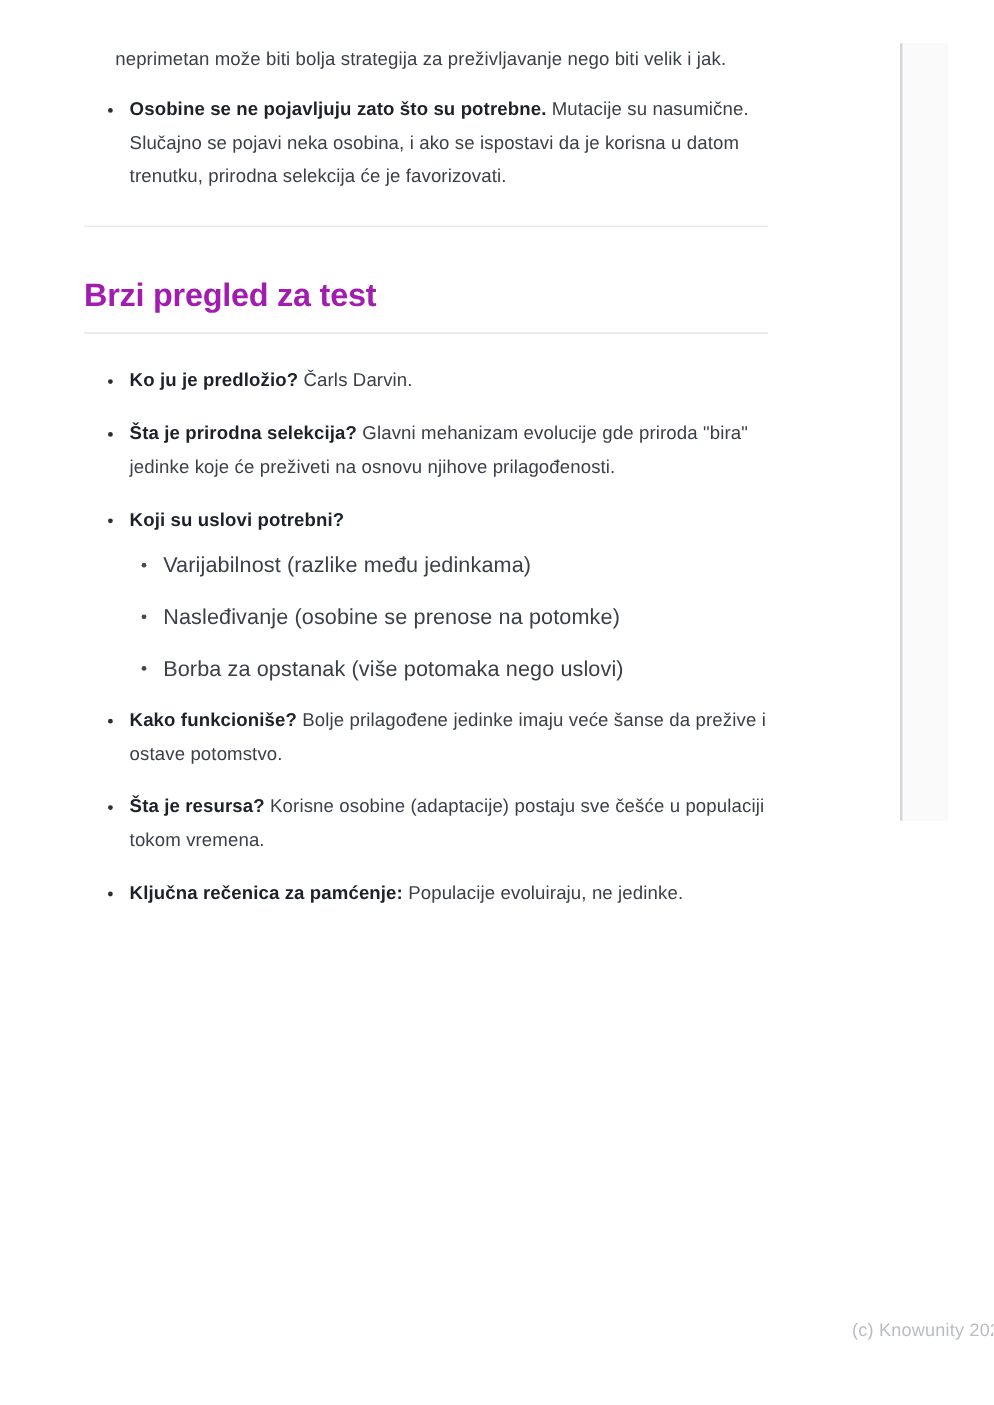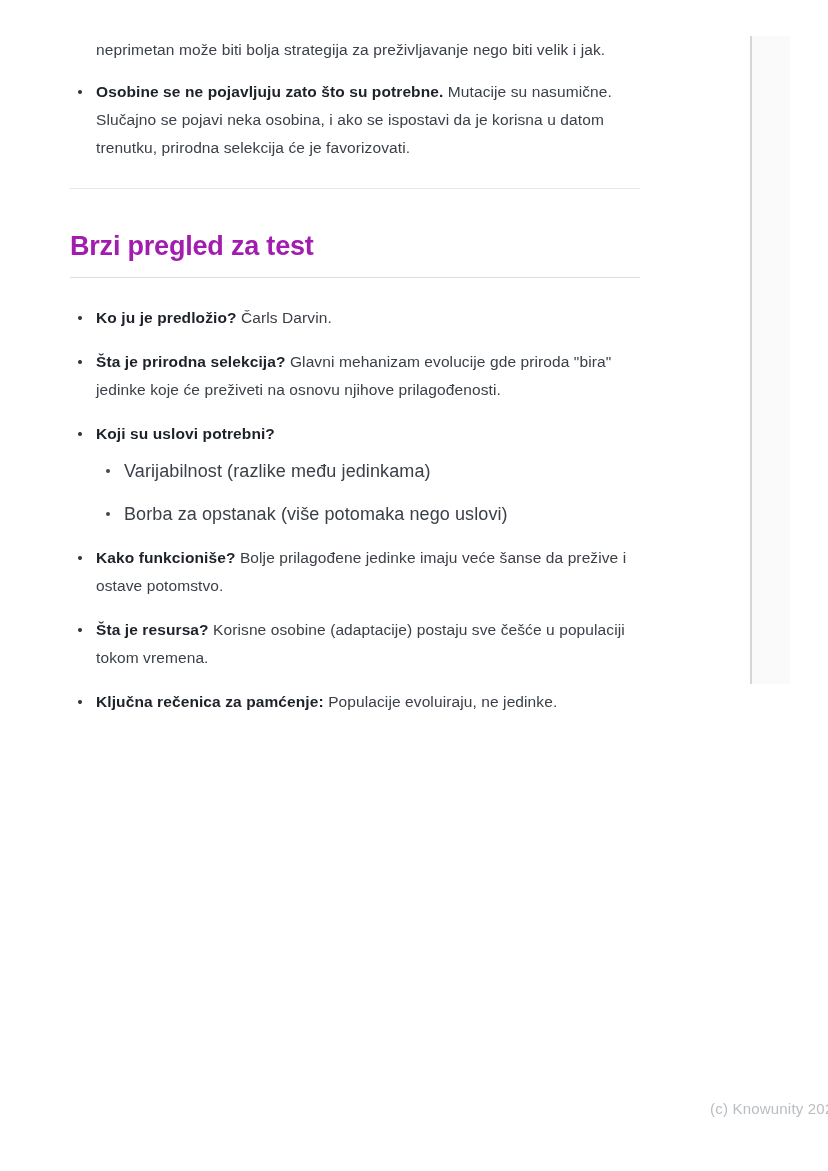--- a/index.html
+++ b/index.html
@@ -48,21 +48,21 @@
   .lead-para {
     margin: 0 0 14px 26px;
     font-size: 15.5px;
     line-height: 28px;
     color: #3b4048;
     letter-spacing: 0.1px;
   }
 
   ul.bullets {
     list-style: none;
-    margin: 0;
+    margin: 12px;
     padding: 0;
   }
 
   ul.bullets > li {
     position: relative;
     margin: 0 0 16px 0;
     padding-left: 26px;
     font-size: 15.5px;
     line-height: 28px;
     color: #3b4048;
@@ -182,20 +182,21 @@
       </li>
 
       <li>
         <b>Šta je prirodna selekcija?</b><span> Glavni mehanizam evolucije gde priroda "bira" jedinke koje će preživeti na osnovu njihove prilagođenosti.</span>
       </li>
 
       <li>
         <b>Koji su uslovi potrebni?</b><span></span>
         <ul class="sub-bullets">
           <li>Varijabilnost (razlike među jedinkama)</li>
+          <li>Nasleđivanje (osobine se prenose na potomke)</li>
           <li>Borba za opstanak (više potomaka nego uslovi)</li>
         </ul>
       </li>
 
       <li>
         <b>Kako funkcioniše?</b><span> Bolje prilagođene jedinke imaju veće šanse da prežive i ostave potomstvo.</span>
       </li>
 
       <li>
         <b>Šta je resursa?</b><span> Korisne osobine (adaptacije) postaju sve češće u populaciji tokom vremena.</span>

